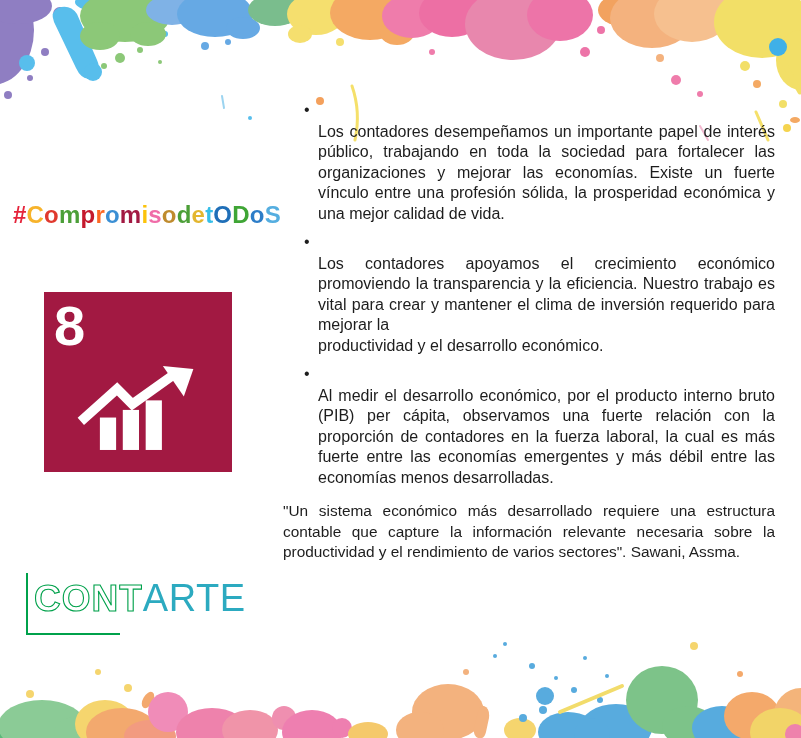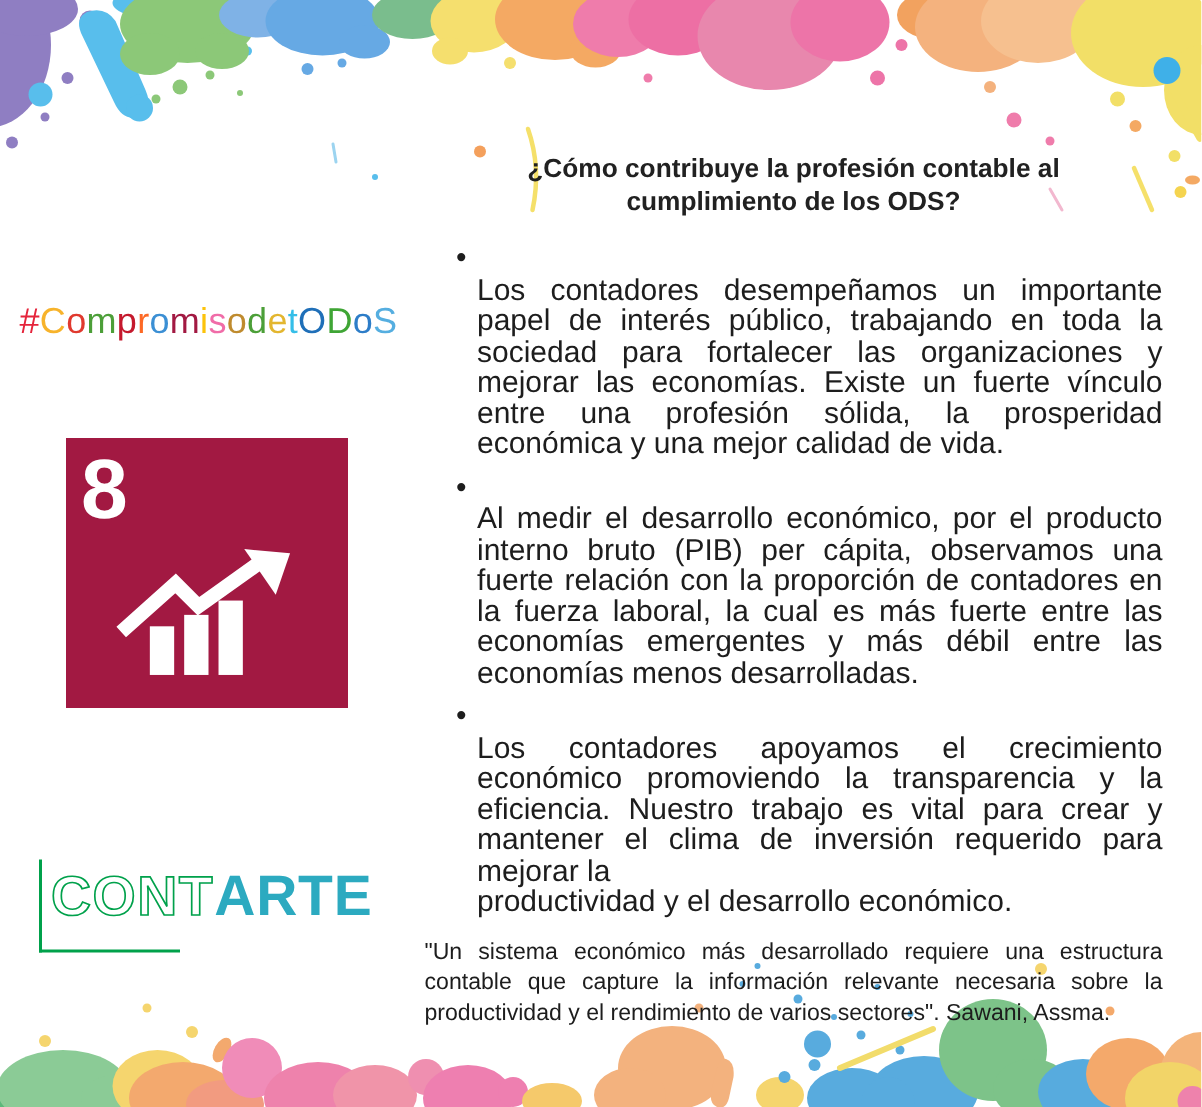--- a/index.html
+++ b/index.html
@@ -7,21 +7,21 @@
     position:relative;width:801px;height:738px;background:#ffffff;overflow:hidden;
     font-family:"Liberation Sans",sans-serif;color:#1d1d1d;
   }
   .splat{position:absolute;left:0;pointer-events:none;}
   .splat-top{top:0;}
   .splat-bottom{bottom:0;}
 
   
   .hashtag{
     position:absolute;left:13px;top:201px;
-    font-size:24px;font-weight:normal;letter-spacing:0.2px;white-space:nowrap;
+    font-size:24px;font-weight:bold;letter-spacing:0.2px;white-space:nowrap;
   }
   .sdg-badge{
     position:absolute;left:44px;top:292px;width:188px;height:180px;
     background:#A21942;color:#fff;box-sizing:border-box;padding:9px 8px 0 10px;
   }
   .sdg-head{display:flex;align-items:flex-start;}
   .sdg-num{font-size:56px;font-weight:bold;line-height:50px;letter-spacing:-2px;}
   .sdg-title{
     font-size:14px;font-weight:bold;line-height:15.5px;letter-spacing:-0.4px;
     margin:6px 0 0 7px;text-transform:uppercase;
@@ -34,31 +34,31 @@
     border-left:2px solid #00A14B;border-bottom:2px solid #00A14B;
   }
   .logo-text{position:absolute;left:8px;top:12px;white-space:nowrap;}
   .logo-cont{
     font-size:37px;letter-spacing:1px;
     color:transparent;font-weight:bold;-webkit-text-stroke:1.1px #00A14B;
   }
   @supports not (-webkit-text-stroke: 1px #000){
     .logo-cont{color:#00A14B;}
   }
-  .logo-arte{font-size:38px;font-weight:bold;color:#2CAAC0;letter-spacing:0.5px;}
+  .logo-arte{font-size:38px;font-weight:normal;color:#2CAAC0;letter-spacing:0.5px;}
 
   
   .content{position:absolute;left:283px;top:101px;width:492px;}
   .title{
     margin:0 0 18px 0;font-size:17.5px;line-height:22px;font-weight:bold;
     text-align:center;color:#212121;
   }
   .bullet{
     position:relative;padding-left:35px;margin:0 0 9px 0;
-    font-size:20px;line-height:20.5px;text-align:justify;white-space:pre-line;
+    font-size:16px;line-height:20.5px;text-align:justify;white-space:pre-line;
   }
   .bullet::before{content:"\2022";position:absolute;left:21px;top:-1px;}
   .quote{
     margin-top:13px;font-size:15.4px;line-height:20.5px;text-align:justify;
   }
 </style>
 </head>
 <body>
 
 <div class="page">
@@ -225,30 +225,26 @@
   </div>
 
   <div class="logo">
     <div class="logo-bracket"></div>
     <div class="logo-text">
       <span class="logo-cont">CONT</span><span class="logo-arte" style="color: rgb(44, 170, 192);">ARTE</span>
     </div>
   </div>
 
   <div class="content">
-    <h1 class="title">
-      <span>¿Cómo contribuye la profesión contable al</span><br>
-      <span>cumplimiento de los ODS?</span>
-    </h1>
     <div class="bullet">
       <span>Los contadores desempeñamos un importante papel de interés público, trabajando en toda la sociedad para fortalecer las organizaciones y mejorar las economías. Existe un fuerte vínculo entre una profesión sólida, la prosperidad económica y una mejor calidad de vida.</span>
-    </div>
-    <div class="bullet">
-      <span>Al medir el desarrollo económico, por el producto interno bruto (PIB) per cápita, observamos una fuerte relación con la proporción de contadores en la fuerza laboral, la cual es más fuerte entre las economías emergentes y más débil entre las economías menos desarrolladas.</span>
     </div>
     <div class="bullet">
       <span>Los contadores apoyamos el crecimiento económico promoviendo la transparencia y la eficiencia. Nuestro trabajo es vital para crear y mantener el clima de inversión requerido para mejorar la
 productividad y el desarrollo económico.</span>
     </div>
+    <div class="bullet">
+      <span>Al medir el desarrollo económico, por el producto interno bruto (PIB) per cápita, observamos una fuerte relación con la proporción de contadores en la fuerza laboral, la cual es más fuerte entre las economías emergentes y más débil entre las economías menos desarrolladas.</span>
+    </div>
     <div class="quote">"Un sistema económico más desarrollado requiere una estructura contable que capture la información relevante necesaria sobre la productividad y el rendimiento de varios sectores". Sawani, Assma.</div>
   </div>
 
 </div>
 
 </body></html>

